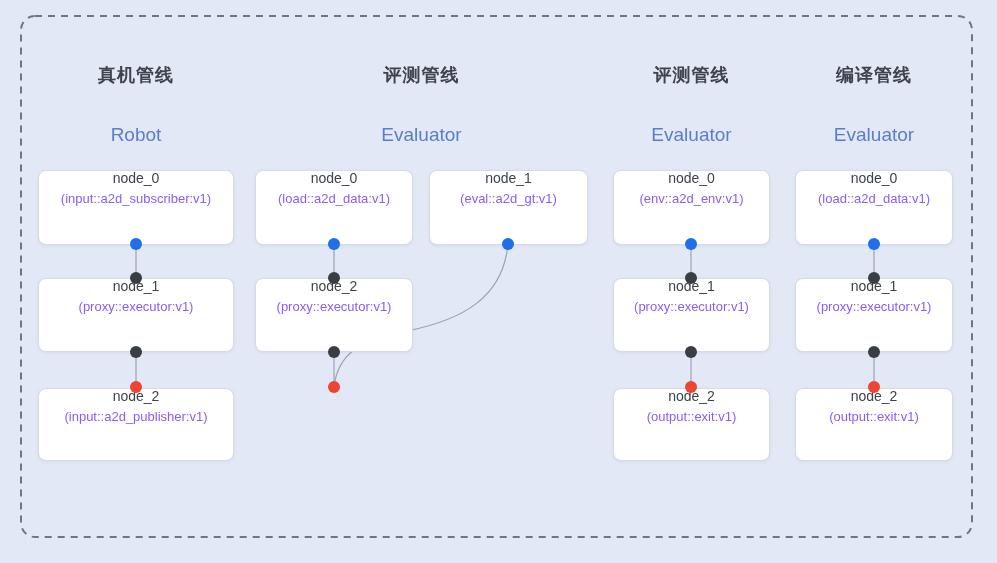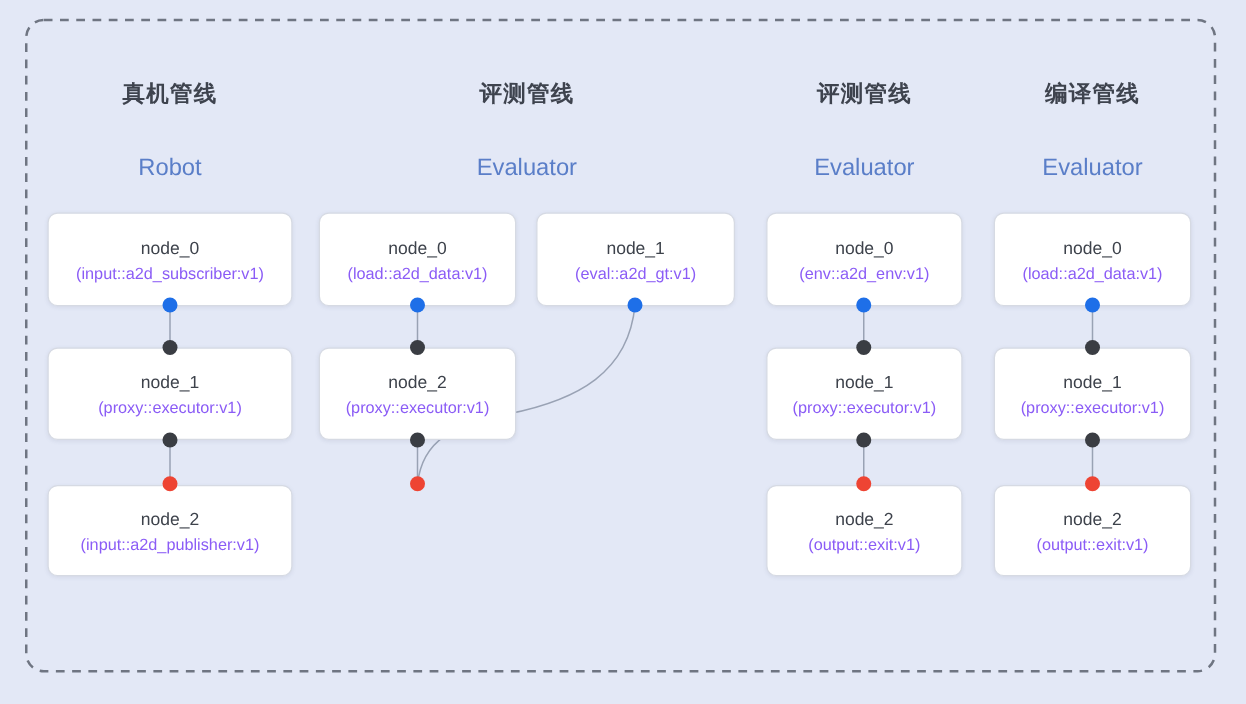--- a/index.html
+++ b/index.html
@@ -31,21 +31,21 @@
   .hp2 { left:613px; width:157px; }
   .hp3 { left:795px; width:158px; }
 
   .box {
     position:absolute;
     background:#ffffff;
     border:1px solid #d6dae3;
     border-radius:8px;
     box-shadow:0 1px 3px rgba(100,110,140,0.10);
     display:flex; flex-direction:column;
-    align-items:center; justify-content:center;
+    align-items:center; 
     gap:7px; text-align:center;
     box-sizing:border-box;
     cursor:default;
   }
   .box .t { font-size:14px; color:#3d424b; line-height:1; }
   .box .s { font-size:13px; color:#8b5cf6; line-height:1; }
 
   .r1 { top:170px; height:75px; }
   .r2 { top:278px; height:74px; }
   .r3 { top:388px; height:73px; }

